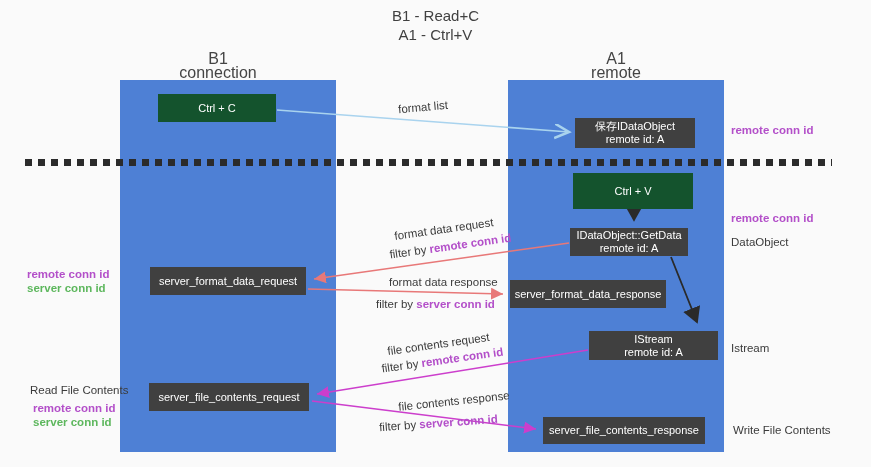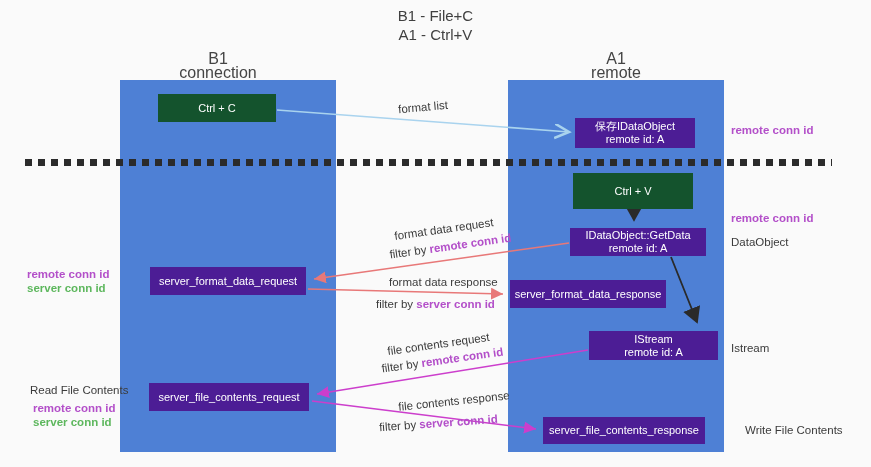--- a/index.html
+++ b/index.html
@@ -16,39 +16,39 @@
   .dashline{
     left:25px;top:159px;width:807px;height:7px;z-index:3;
     background:repeating-linear-gradient(90deg,#2b2b2b 0 7px,transparent 7px 13px);
   }
   svg.arrows{left:0;top:0;z-index:2;}
   .box{
     z-index:4;display:flex;flex-direction:column;align-items:center;justify-content:center;
     color:#ffffff;font-size:11px;line-height:13px;text-align:center;white-space:nowrap;
   }
   .box.green{background:#14532d;}
-  .box.orange{background:#4c1d95;}
+  .box.orange{background:#404040;}
   .lbl{z-index:4;font-size:11.5px;color:#3b3b3b;white-space:nowrap;}
   .lbl .key{font-weight:bold;color:#b34fc9;}
   .side{z-index:4;font-size:11.5px;white-space:nowrap;}
   .side.purple{color:#b34fc9;font-weight:bold;}
   .side.greentxt{color:#5db75d;font-weight:bold;}
   .side.plain{color:#3b3b3b;}
   .rot-8{transform:rotate(-8deg);}
   .rot-6{transform:rotate(-6deg);}
   .rot-5{transform:rotate(-5deg);}
   .rot-4{transform:rotate(-4deg);}
 </style>
 </head>
 <body>
 
 <div id="canvas">
 
   <div class="abs title">
-    <div>B1 - File+C</div>
+    <div>B1 - Read+C</div>
     <div>A1 - Ctrl+V</div>
   </div>
 
   <div class="abs lifeline-header" style="left:160px;top:52px;width:116px;">
     <div>B1</div>
     <div>connection</div>
   </div>
   <div class="abs lifeline-header" style="left:558px;top:52px;width:116px;">
     <div>A1</div>
     <div>remote</div>
@@ -89,21 +89,21 @@
 
   <div class="abs box orange" style="left:575px;top:118px;width:120px;height:30px;">
     <span>保存IDataObject</span>
     <span>remote id: A</span>
   </div>
 
   <div class="abs box green" style="left:573px;top:173px;width:120px;height:36px;">
     <span>Ctrl + V</span>
   </div>
 
-  <div class="abs box orange" style="left:570px;top:228px;width:136px;height:28px;">
+  <div class="abs box orange" style="left:570px;top:228px;width:118px;height:28px;">
     <span>IDataObject::GetData</span>
     <span>remote id: A</span>
   </div>
 
   <div class="abs box orange" style="left:150px;top:267px;width:156px;height:28px;">
     <span>server_format_data_request</span>
   </div>
 
   <div class="abs box orange" style="left:510px;top:280px;width:156px;height:28px;">
     <span>server_format_data_response</span>
@@ -141,21 +141,21 @@
 
   <div class="abs lbl rot-6" style="left:398px;top:395px;">file contents response</div>
   <div class="abs lbl rot-4" style="left:379px;top:417px;">
     <span>filter by </span><span class="key">server conn id</span>
   </div>
 
   <div class="abs side purple" style="left:731px;top:124px;">remote conn id</div>
   <div class="abs side purple" style="left:731px;top:212px;">remote conn id</div>
   <div class="abs side plain" style="left:731px;top:236px;">DataObject</div>
   <div class="abs side plain" style="left:731px;top:342px;">Istream</div>
-  <div class="abs side plain" style="left:733px;top:424px;margin-left:12px;">Write File Contents</div>
+  <div class="abs side plain" style="left:733px;top:424px;">Write File Contents</div>
 
   <div class="abs side purple" style="left:27px;top:268px;">remote conn id</div>
   <div class="abs side greentxt" style="left:27px;top:282px;">server conn id</div>
   <div class="abs side plain" style="left:30px;top:384px;">Read File Contents</div>
   <div class="abs side purple" style="left:33px;top:402px;">remote conn id</div>
   <div class="abs side greentxt" style="left:33px;top:416px;">server conn id</div>
 
 </div>
 
 </body></html>

